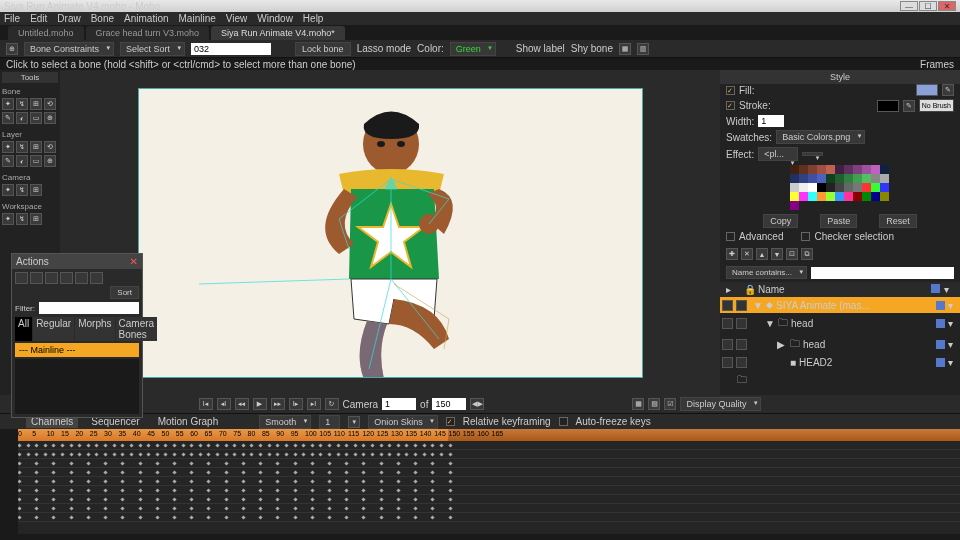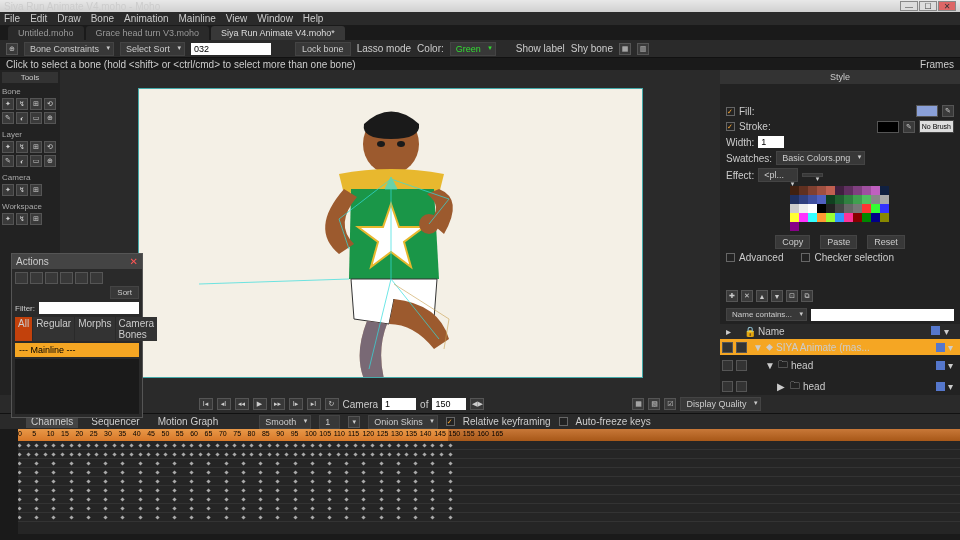--- a/index.html
+++ b/index.html
@@ -23,21 +23,21 @@
 .main{display:flex;height:325px}
 .leftcol{width:60px;background:#222;display:flex;flex-direction:column;padding:2px}
 .sec-title{background:#333;text-align:center;font-size:8px;padding:1px;margin-bottom:2px}
 .icongrid{display:flex;flex-wrap:wrap;gap:2px;margin-bottom:4px}
 .icon{width:12px;height:12px;background:#3a3a3a;border:1px solid #555;display:inline-flex;align-items:center;justify-content:center;font-size:7px}
 .lbl{font-size:8px;color:#aaa;margin:2px 0}
 .canvas-wrap{flex:1;background:#2a2a2a;display:flex;align-items:center;justify-content:center;position:relative}
 .canvas{width:505px;height:290px;background:#f4f0e6;border:1px solid #4aa;position:relative;overflow:hidden}
 .rightcol{width:240px;background:#222;display:flex;flex-direction:column}
 .panel-title{background:#333;text-align:center;font-size:9px;padding:2px}
-.style-panel{padding:21px 6px;font-size:9px}
+.style-panel{padding:0 6px;font-size:9px}
 .row{display:flex;align-items:center;gap:4px;margin-bottom:3px}
 .cb{width:9px;height:9px;border:1px solid #666;background:#222;display:inline-block}
 .cb.on::after{content:"✓";font-size:7px;color:#fa3;display:block;line-height:7px}
 .sw{width:22px;height:12px;border:1px solid #555}
 .swatches{display:flex;flex-wrap:wrap;width:100px;margin:4px auto}
 .swc{width:9px;height:9px}
 .layers-panel{flex:1;display:flex;flex-direction:column;overflow:hidden}
 .layer-tools{padding:3px 6px;display:flex;gap:3px}
 .filter-row{padding:3px 6px;display:flex;gap:4px;align-items:center}
 .filter-row input{flex:1;background:#fff;border:none;padding:1px;font-size:9px}
@@ -61,21 +61,21 @@
 .track{height:9px;border-bottom:1px solid #333;position:relative}
 .kf{position:absolute;width:3px;height:3px;background:#aaa;transform:rotate(45deg);top:3px}
 .actions-win{position:absolute;left:11px;top:253px;width:132px;background:#2a2a2a;border:1px solid #555;z-index:10}
 .actions-title{background:#444;padding:2px 4px;font-size:9px;display:flex}
 .actions-title .x{margin-left:auto;color:#f55}
 .actions-body{padding:3px}
 .actions-row{display:flex;gap:2px;margin-bottom:2px}
 .act-btn{width:13px;height:12px;background:#383838;border:1px solid #555}
 .act-tabs{display:flex;gap:1px;font-size:8px;margin-bottom:2px}
 .act-tab{padding:1px 3px;background:#333}
-.act-tab.active{background:#c2410c}
+.act-tab.active{background:#000000}
 .act-item{background:#f5a623;color:#000;padding:2px 4px;font-size:9px}
 .act-space{height:55px;background:#1a1a1a;margin-top:2px}
 svg{position:absolute;top:0;left:0}
 </style>
 </head>
 <body>
 
 <div class="titlebar">
   <span>Siya Run Animate V4.moho - Moho</span>
   <span class="spacer"></span>
@@ -278,21 +278,21 @@
           <div class="swc" style="background: rgb(255, 153, 51);"></div>
           <div class="swc" style="background: rgb(153, 255, 51);"></div>
           <div class="swc" style="background: rgb(51, 153, 255);"></div>
           <div class="swc" style="background: rgb(255, 51, 153);"></div>
           <div class="swc" style="background: rgb(136, 0, 0);"></div>
           <div class="swc" style="background: rgb(0, 136, 0);"></div>
           <div class="swc" style="background: rgb(0, 0, 136);"></div>
           <div class="swc" style="background: rgb(136, 136, 0);"></div>
           <div class="swc" style="background: rgb(136, 0, 136);"></div>
         </div>
-      <div class="row" style="justify-content:center;gap:10px">
+      <div class="row" style="justify-content:center;gap:22px">
           <span class="tbtn">Copy</span>
           <span class="tbtn">Paste</span>
           <span class="tbtn">Reset</span>
         </div>
       <div class="row">
           <span class="cb"></span>
           <span>Advanced</span>
           <span style="width:10px"></span>
           <span class="cb"></span>
           <span>Checker selection</span>

